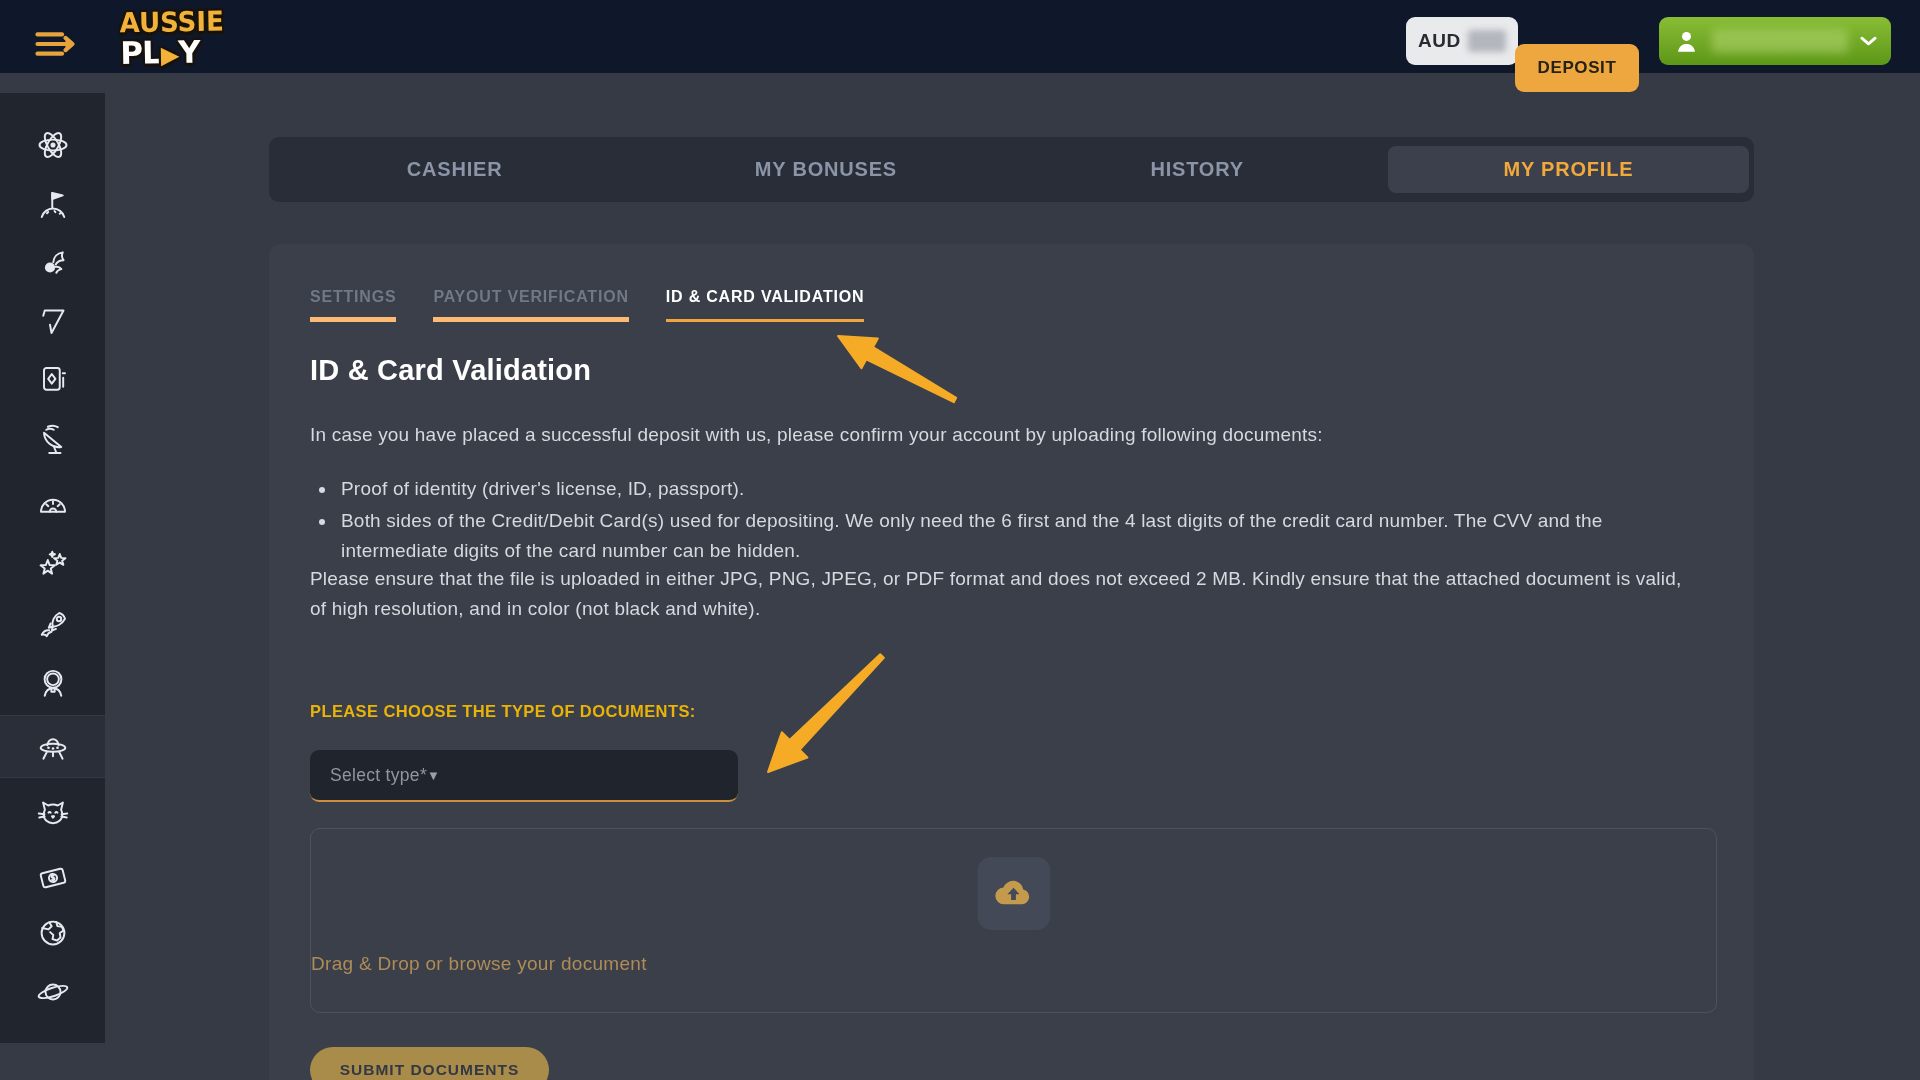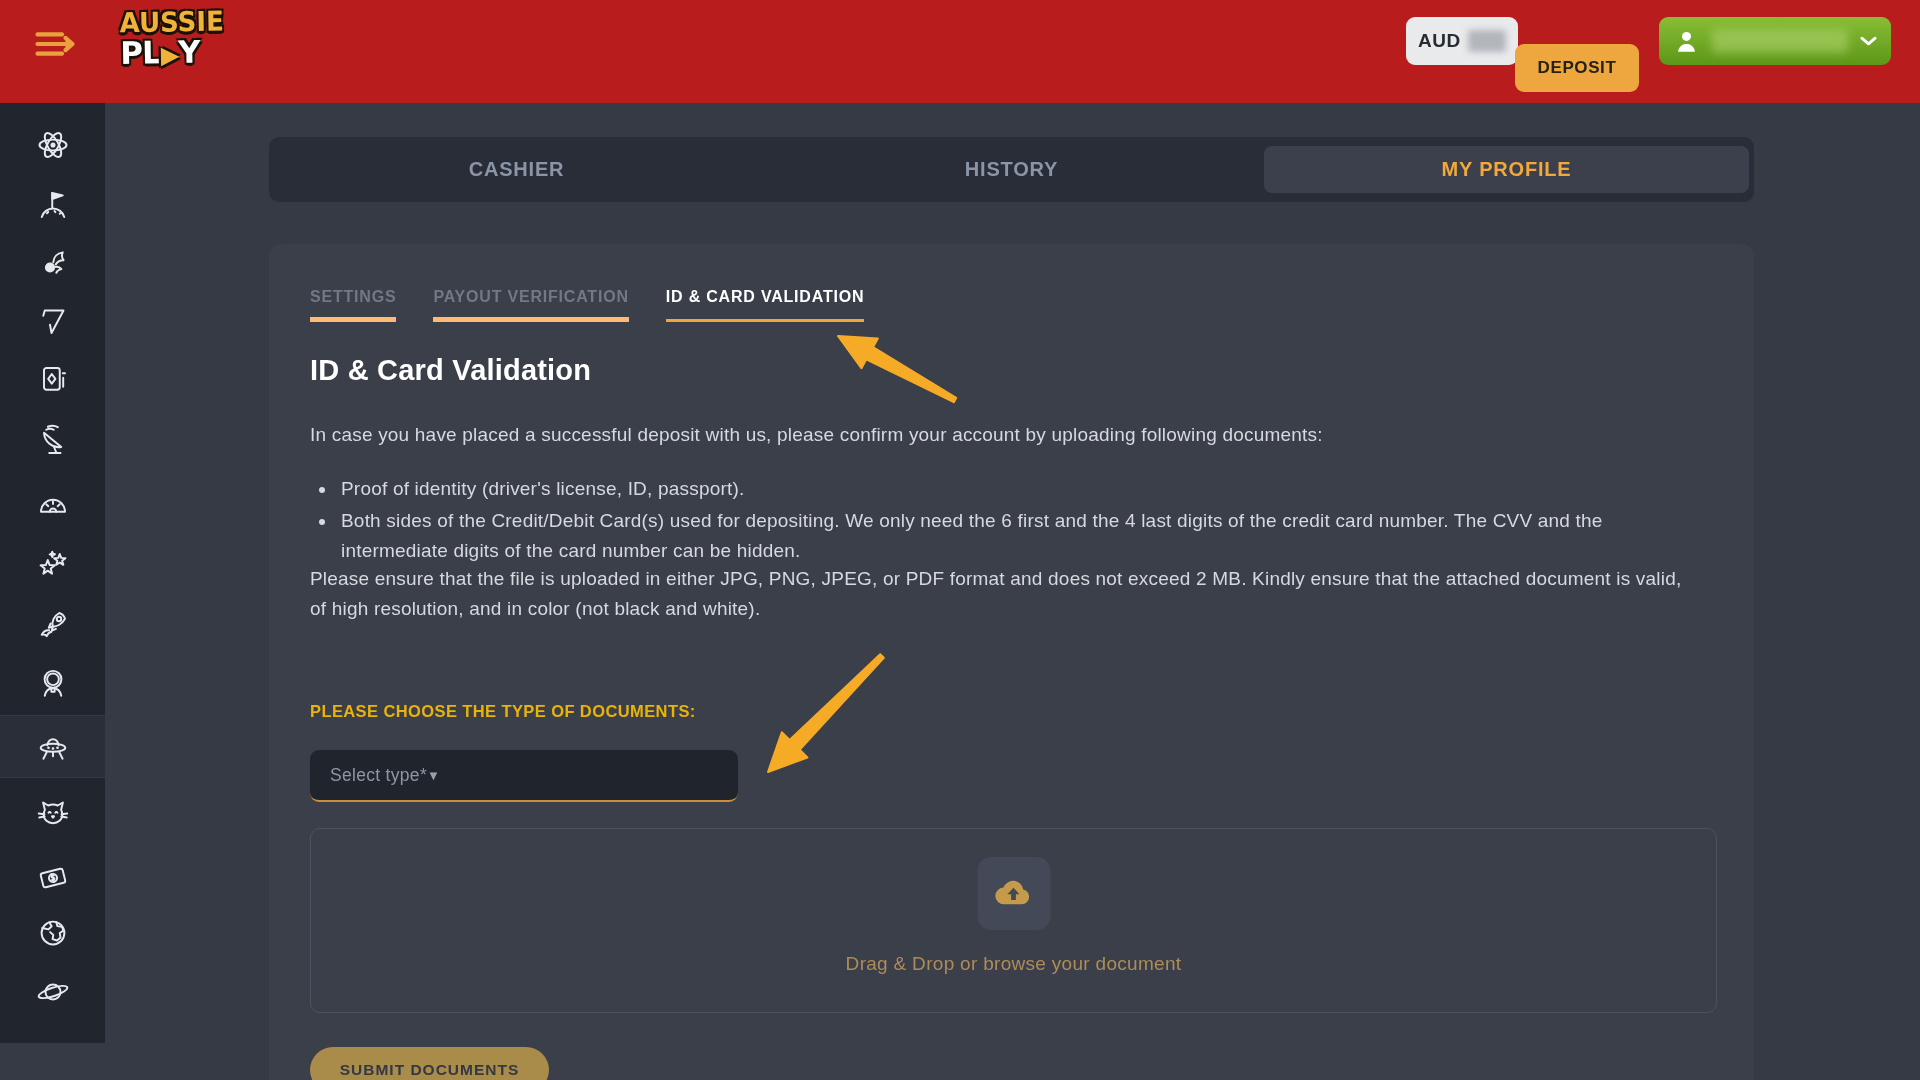--- a/index.html
+++ b/index.html
@@ -5,22 +5,22 @@
   * { margin:0; padding:0; box-sizing:border-box; }
   html,body { width:1920px; height:1080px; }
   body {
     position:relative; overflow:hidden;
     background:#353a45;
     font-family:"Liberation Sans", sans-serif;
     -webkit-font-smoothing:antialiased;
   }
   
   .app-header {
-    position:absolute; left:0; top:0; width:1920px; height:103px;
-    background:#b91c1c; z-index:6;
+    position:absolute; left:0; top:0; width:1920px; height:73px;
+    background:#0f172a; z-index:6;
   }
   .hamburger { position:absolute; left:30px; top:22px; width:50px; height:46px;
     background:none; border:none; cursor:pointer; }
   .logo { position:absolute; left:120px; top:9px; cursor:pointer; transform:rotate(-1deg); }
   .logo .l1 {
     font-family:"DejaVu Sans", sans-serif; font-weight:900; font-size:26px; letter-spacing:0px;
     color:#f2b23a; line-height:27px; transform:scaleY(1.05);
     text-shadow:-2px -2px 0 #181208,2px -2px 0 #181208,-2px 2px 0 #181208,2px 2px 0 #181208,0 3px 0 #181208;
   }
   .logo .l2 {
@@ -109,21 +109,21 @@
   .dropzone {
     position:absolute; left:41px; top:584px; width:1407px; height:185px;
     border:1px solid #4d525e; border-radius:10px; cursor:pointer;
   }
   .dz-icon {
     position:absolute; left:50%; top:28px; transform:translateX(-50%);
     width:73px; height:73px; background:#434956; border-radius:14px;
     display:flex; align-items:center; justify-content:center;
   }
   .dz-text {
-    position:absolute; left:0; right:0; top:124px; text-align:center;
+    position:absolute; left:0; right:0; top:124px; 
     color:#af8c57; font-size:19px; letter-spacing:.3px;
   }
   .submit-btn {
     position:absolute; left:41px; top:803px; width:239px; height:46px;
     background:#a98c49; border:none; border-radius:23px; cursor:pointer;
     font-family:"Liberation Sans", sans-serif;
     font-size:15.5px; font-weight:800; color:#333845; letter-spacing:1px;
   }
   
   .arrows { position:absolute; left:0; top:0; width:1920px; height:1080px;
@@ -272,20 +272,21 @@
   <div class="side-item" style="top:870px">
     <svg viewBox="0 0 24 24">
       <circle cx="12" cy="12" r="5"></circle>
       <ellipse cx="12" cy="12" rx="10" ry="2.8" transform="rotate(-18 12 12)"></ellipse>
     </svg>
   </div>
 </nav>
 
 <div class="tabbar">
   <div class="tab">CASHIER</div>
+  <div class="tab">MY BONUSES</div>
   <div class="tab">HISTORY</div>
   <div class="tab active">MY PROFILE</div>
 </div>
 
 <section class="panel">
   <div class="subtabs">
     <div class="subtab">SETTINGS</div>
     <div class="subtab">PAYOUT VERIFICATION</div>
     <div class="subtab active">ID &amp; CARD VALIDATION</div>
   </div>

